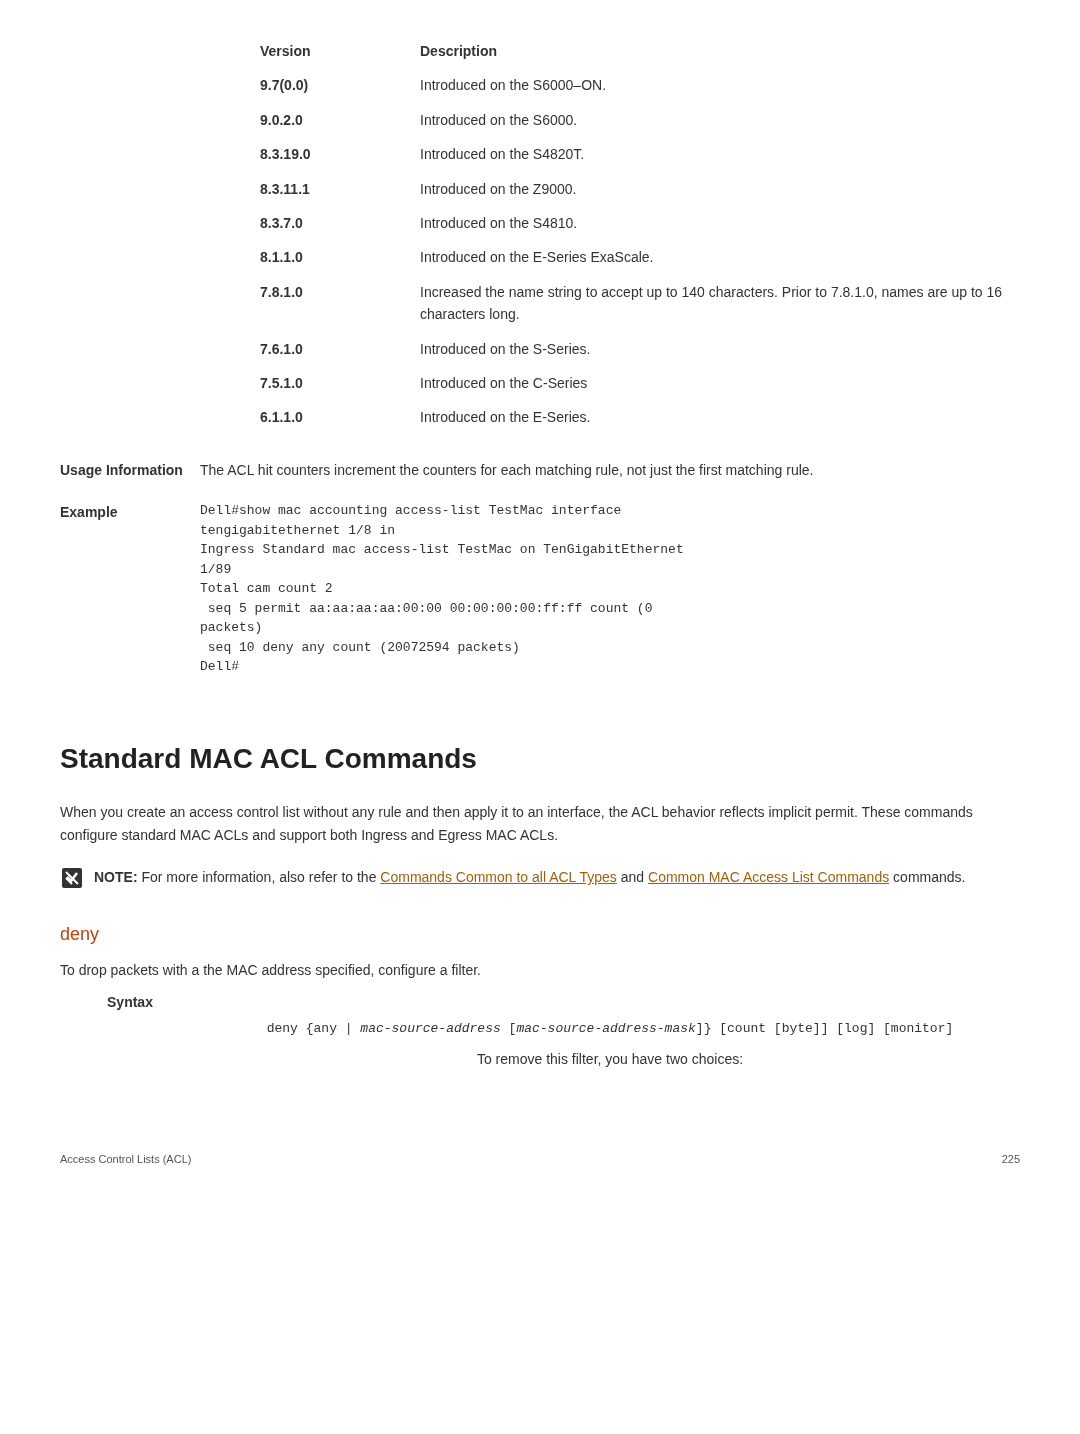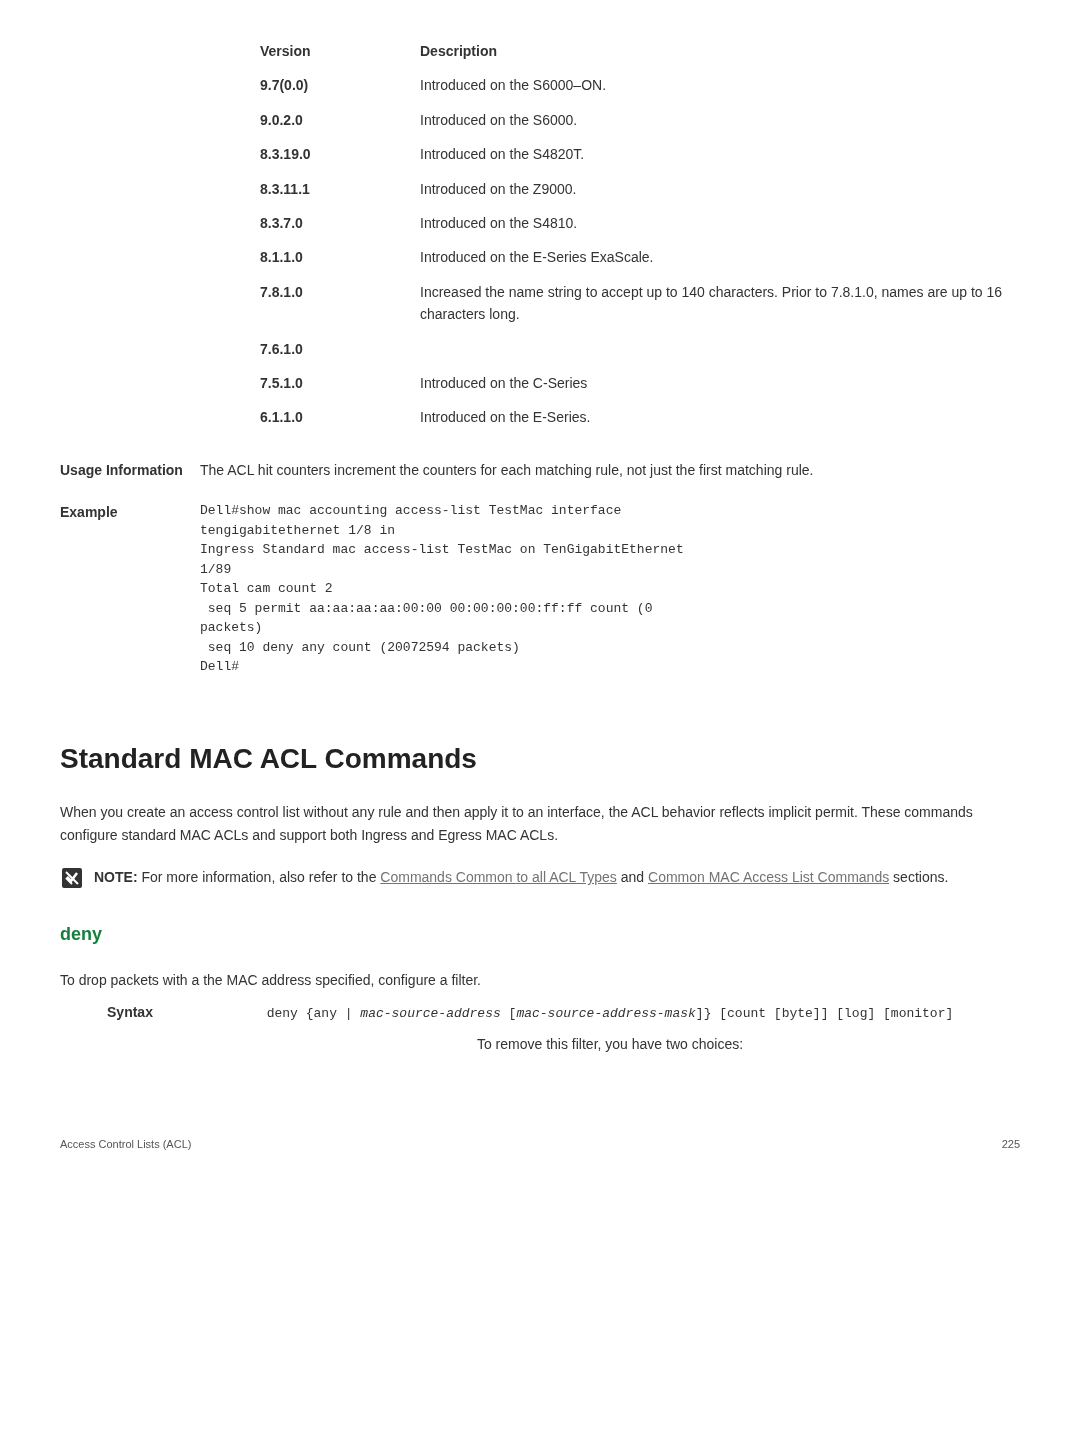--- a/index.html
+++ b/index.html
@@ -68,40 +68,41 @@
     .note-icon {
       width: 24px;
       height: 24px;
       margin-right: 10px;
       flex-shrink: 0;
     }
     .note-text {
       flex: 1;
     }
     .link {
-      color: #737373;
+      color: #a16207;
     }
     h3.subsection-heading {
       font-size: 18px;
-      font-weight: bold;
-      margin-bottom: 20px;
-      color: #15803d;
+      font-weight: normal;
+      margin-bottom: 10px;
+      color: #c2410c;
     }
     .syntax-row {
       display: flex;
       margin-top: 10px;
       text-align: center;
     }
     .syntax-label {
       width: 140px;
       font-weight: bold;
       flex-shrink: 0;
     }
     .syntax-content {
       flex: 1;
+      margin-top: 25px;
     }
     .syntax-code {
       font-family: "Courier New", monospace;
       font-size: 13px;
     }
     .italic {
       font-style: italic;
     }
     .footer {
       display: flex;
@@ -142,20 +143,21 @@
   <div class="version-row">
     <div class="version-col1">8.1.1.0</div>
     <div class="version-col2">Introduced on the E-Series ExaScale.</div>
   </div>
   <div class="version-row">
     <div class="version-col1">7.8.1.0</div>
     <div class="version-col2">Increased the name string to accept up to 140 characters. Prior to 7.8.1.0, names are up to 16 characters long.</div>
   </div>
   <div class="version-row">
     <div class="version-col1">7.6.1.0</div>
+    <div class="version-col2">Introduced on the S-Series.</div>
   </div>
   <div class="version-row">
     <div class="version-col1">7.5.1.0</div>
     <div class="version-col2">Introduced on the C-Series</div>
   </div>
   <div class="version-row">
     <div class="version-col1">6.1.1.0</div>
     <div class="version-col2">Introduced on the E-Series.</div>
   </div>
 </div>
@@ -184,21 +186,21 @@
 
 <div class="note-block">
   <span class="note-icon">
     <svg viewBox="0 0 24 24" fill="#333">
       <rect x="2" y="2" width="20" height="20" rx="2" fill="#333"></rect>
       <path d="M6 6 L18 18 M6 12 L12 18" stroke="#fff" stroke-width="2" fill="none"></path>
       <path d="M17 7 L11 15 L7 11" stroke="#fff" stroke-width="2.5" fill="none"></path>
     </svg>
   </span>
   <div class="note-text">
-    <strong>NOTE: </strong><span>For more information, also refer to the </span><a href="#" class="link">Commands Common to all ACL Types</a><span> and </span><a href="#" class="link">Common MAC Access List Commands</a><span> sections.</span>
+    <strong>NOTE: </strong><span>For more information, also refer to the </span><a href="#" class="link">Commands Common to all ACL Types</a><span> and </span><a href="#" class="link">Common MAC Access List Commands</a><span> commands.</span>
   </div>
 </div>
 
 <h3 class="subsection-heading">deny</h3>
 
 <p>To drop packets with a the MAC address specified, configure a filter.</p>
 
 <div class="syntax-row">
   <div class="syntax-label">Syntax</div>
   <div class="syntax-content">

